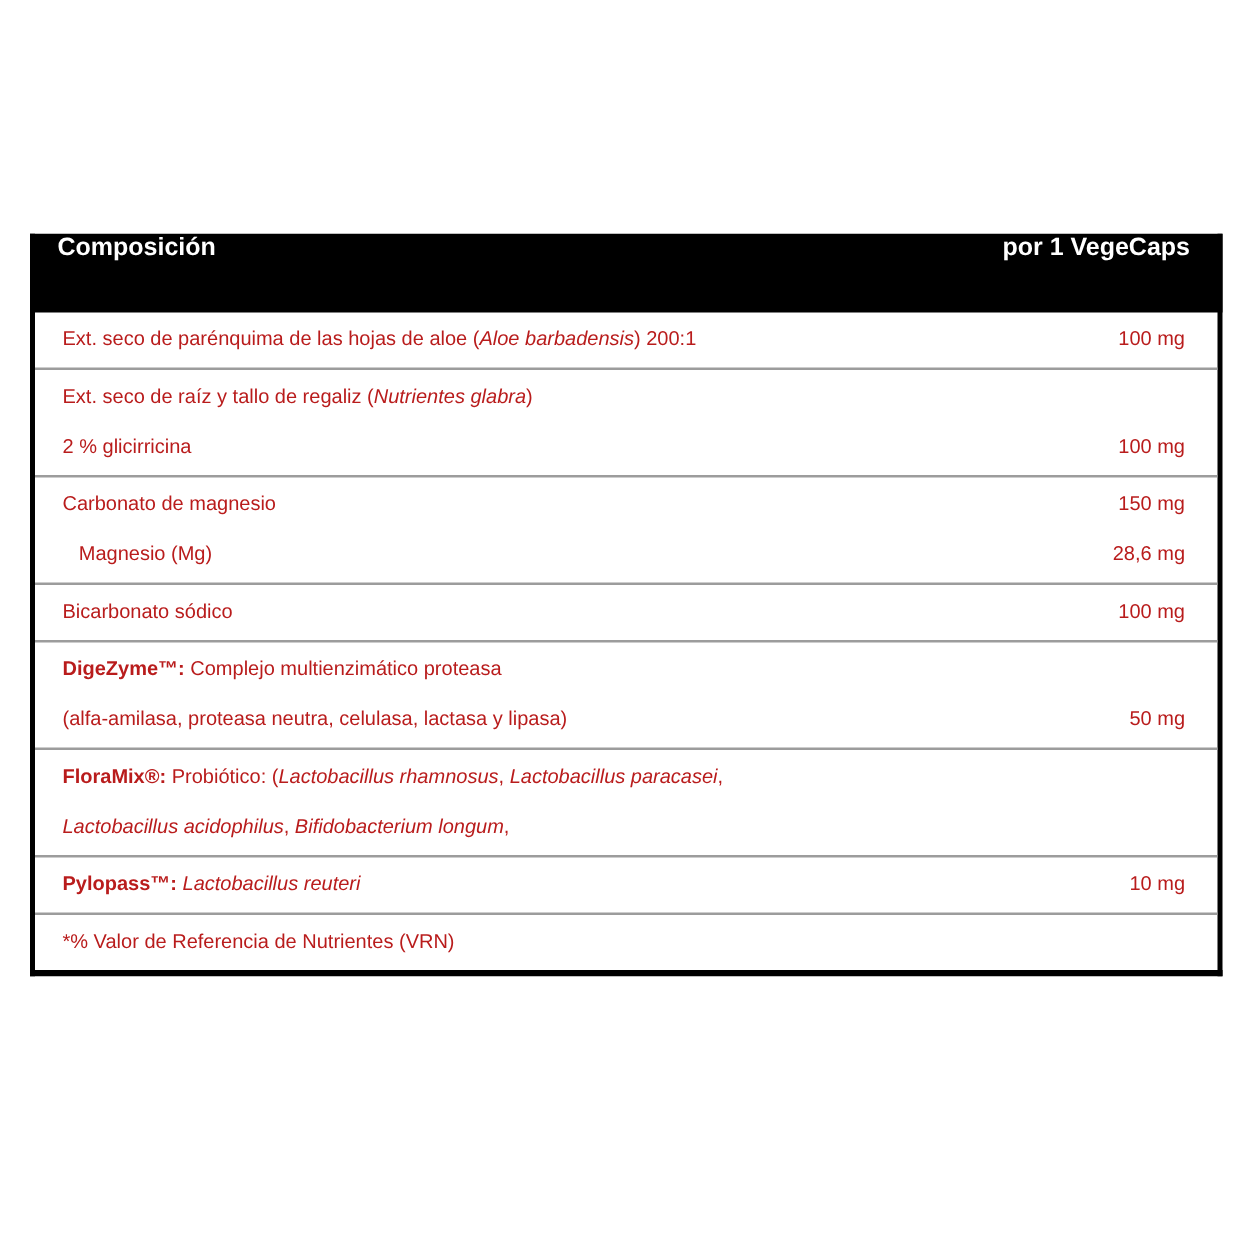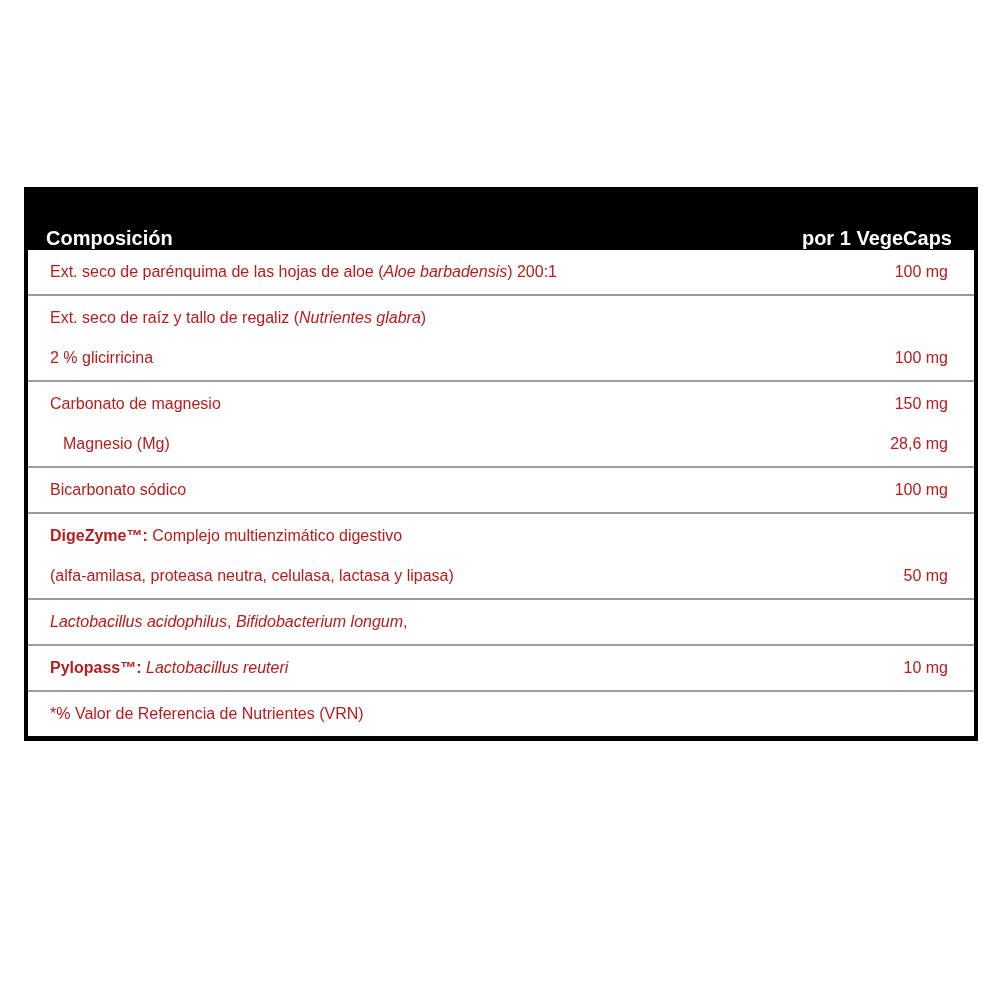--- a/index.html
+++ b/index.html
@@ -14,21 +14,21 @@
     left: 24px; top: 187px;
     width: 954px;
     background: #ffffff;
     border-left: 4px solid #000000;
     border-right: 4px solid #000000;
     border-bottom: 5px solid #000000;
   }
   .hdr {
     display: flex;
     justify-content: space-between;
-    align-items: flex-end;
+    align-items: flex-start;
     background: #000000;
     color: #ffffff;
     font-weight: 700;
     font-size: 20px;
     height: 63px;
     padding: 0 26px 0 22px;
     margin: 0 -4px; 
   }
   .tbody { width: 100%; }
   .row {
@@ -97,30 +97,34 @@
 
     <div class="row">
       <div class="line">
         <div class="text"><span>Bicarbonato sódico</span></div>
         <div class="value">100 mg</div>
       </div>
     </div>
 
     <div class="row">
       <div class="line">
-        <div class="text"><span class="b">DigeZyme™:</span><span> Complejo multienzimático digestivo</span></div>
+        <div class="text"><span class="b">DigeZyme™:</span><span> Complejo multienzimático proteasa</span></div>
         <div class="value"></div>
       </div>
       <div class="line">
         <div class="text"><span>(alfa-amilasa, proteasa neutra, celulasa, lactasa y lipasa)</span></div>
         <div class="value">50 mg</div>
       </div>
     </div>
 
     <div class="row">
+      <div class="line">
+        <div class="text"><span class="b">FloraMix®:</span><span> Probiótico: (</span><span class="i">Lactobacillus rhamnosus</span><span>, </span><span class="i">Lactobacillus paracasei</span><span>,</span></div>
+        <div class="value"></div>
+      </div>
       <div class="line">
         <div class="text"><span class="i">Lactobacillus acidophilus</span><span>, </span><span class="i">Bifidobacterium longum</span><span>,</span></div>
         <div class="value"></div>
       </div>
     </div>
 
     <div class="row">
       <div class="line">
         <div class="text"><span class="b">Pylopass™:</span><span class="i"> Lactobacillus reuteri</span></div>
         <div class="value">10 mg</div>

